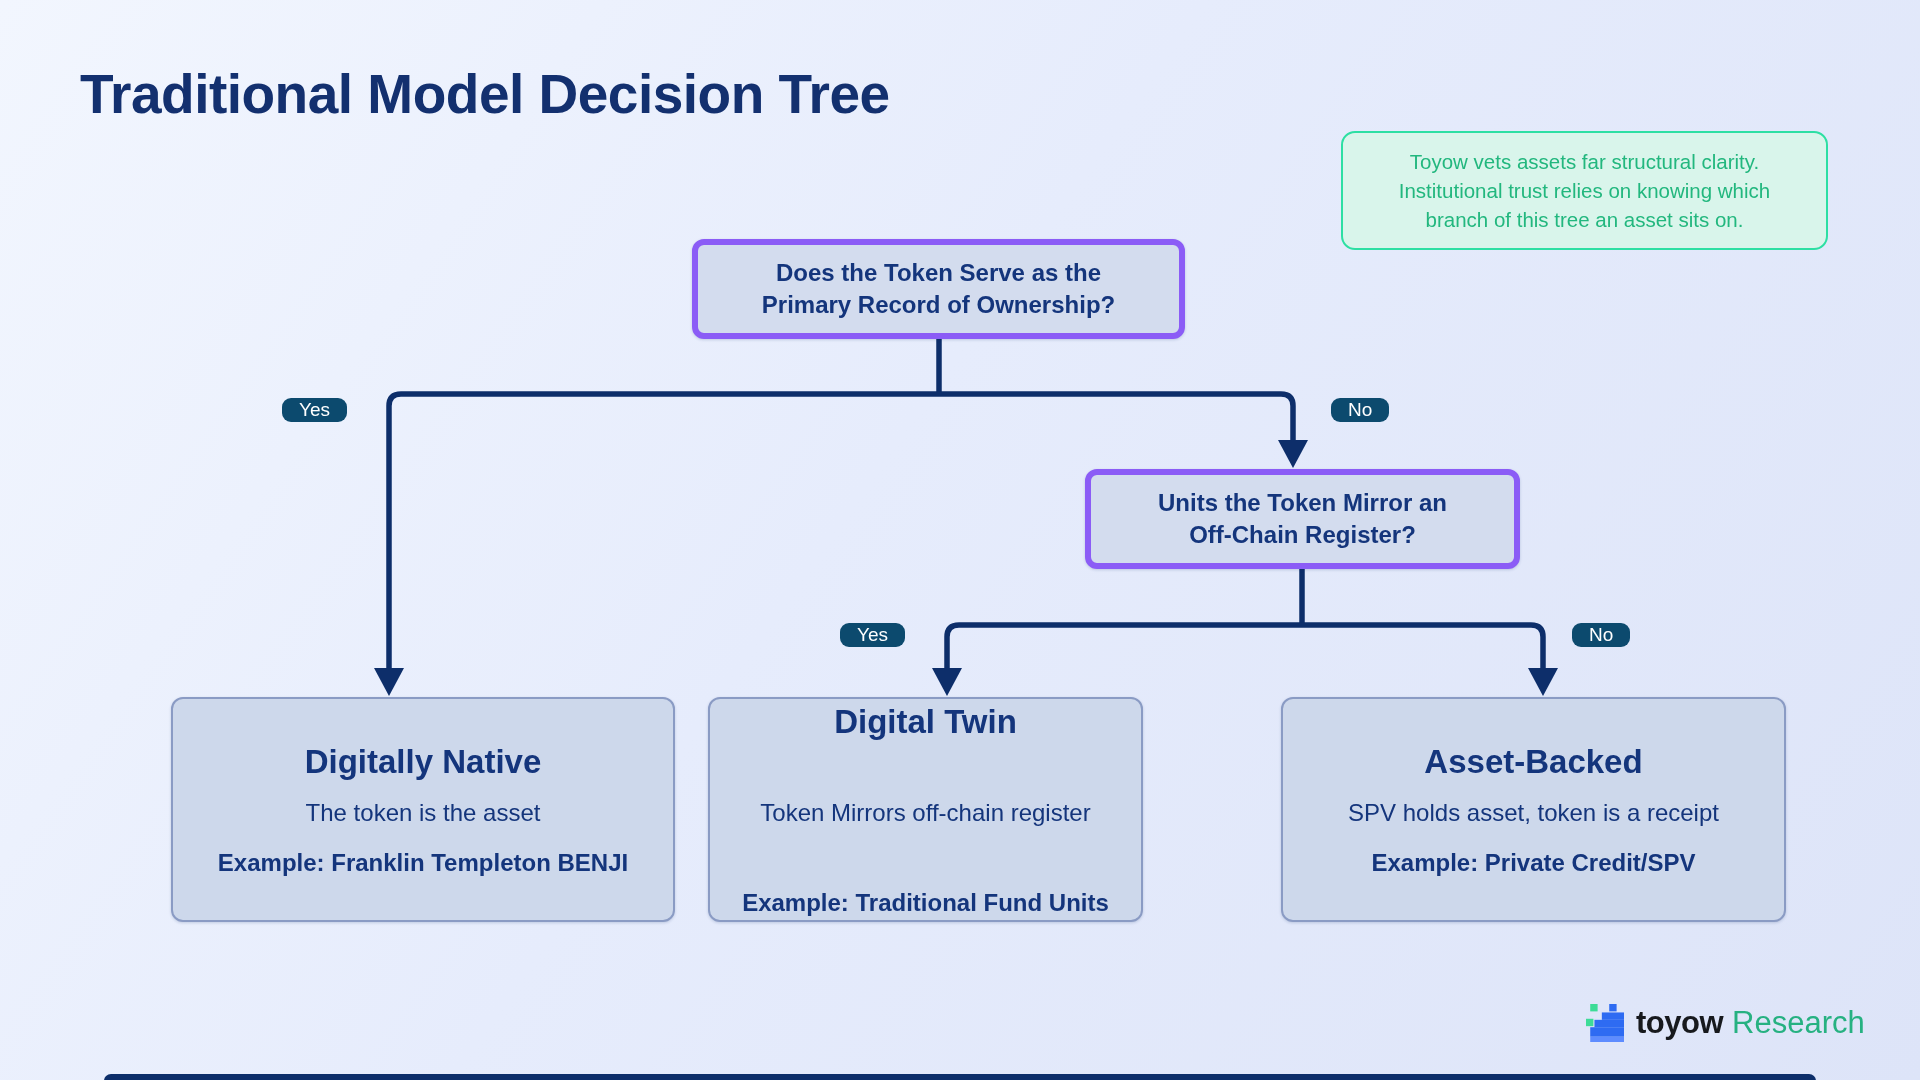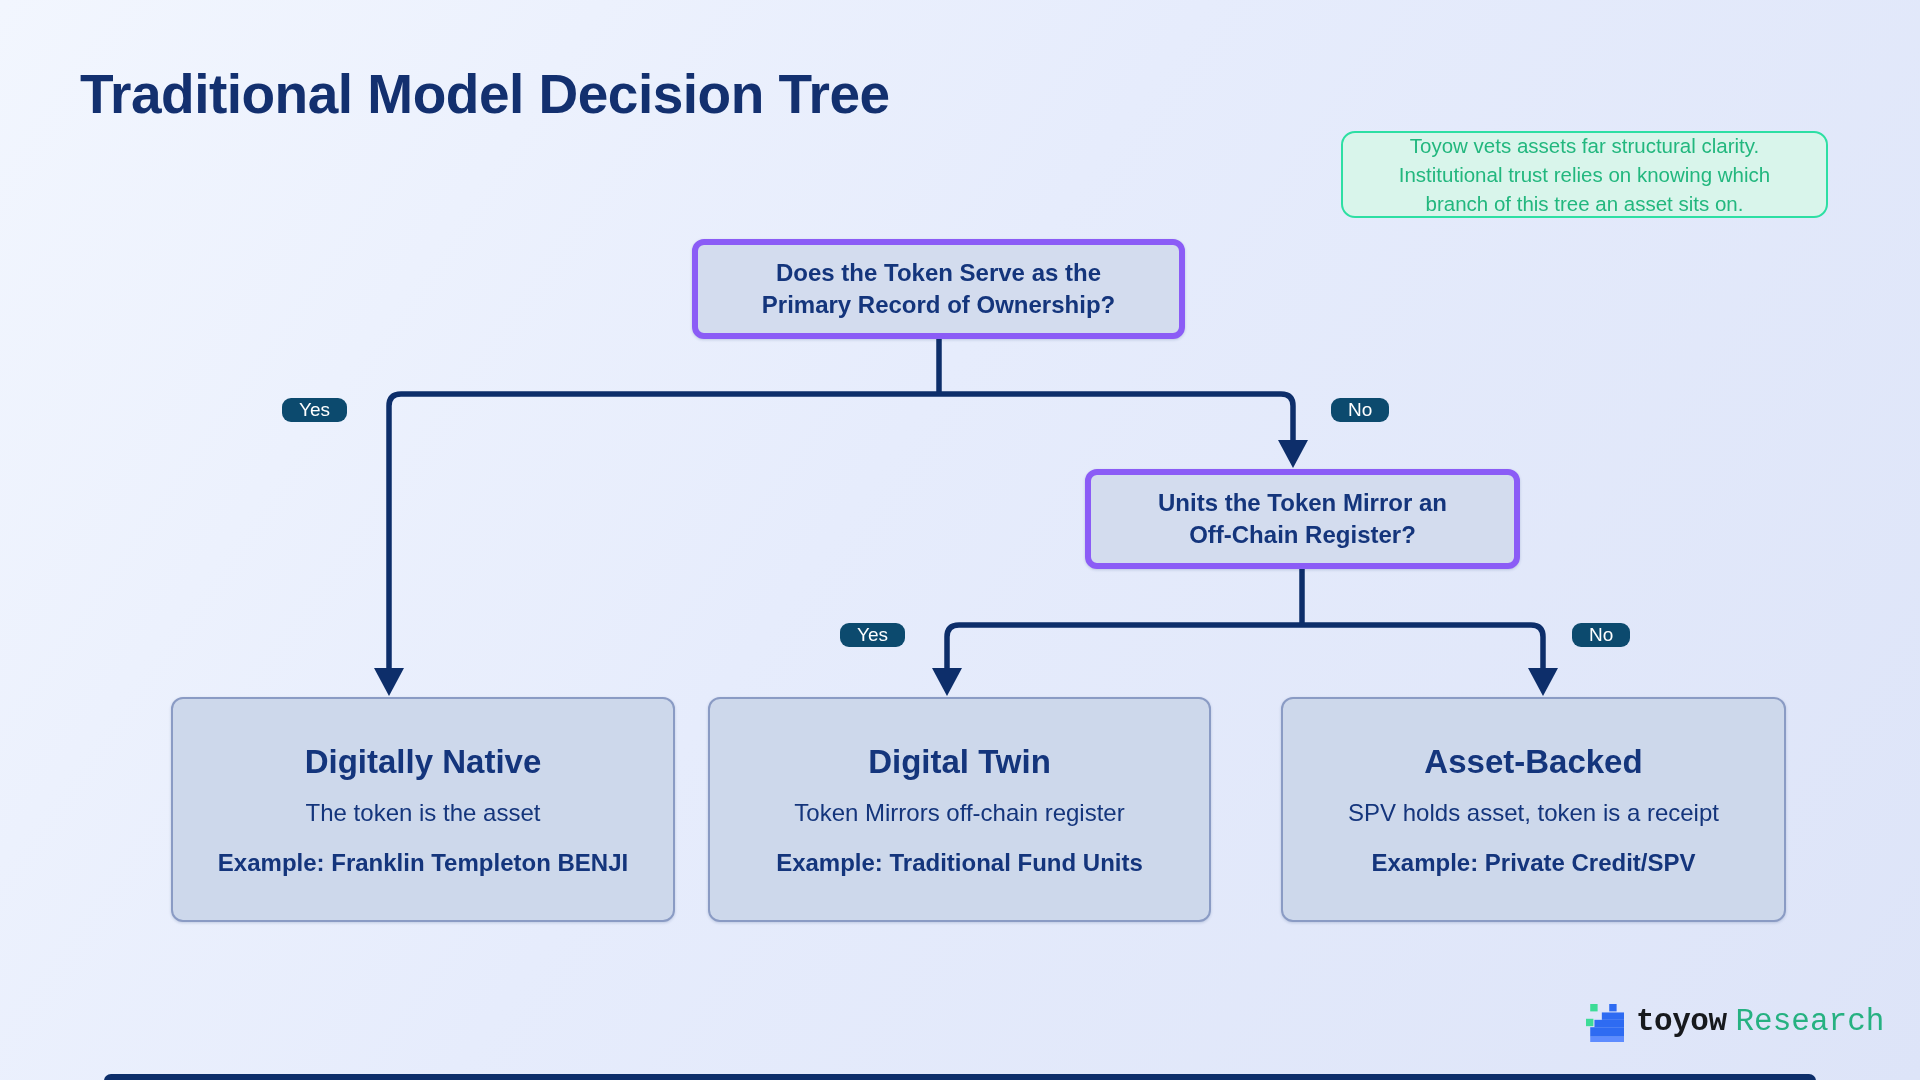--- a/index.html
+++ b/index.html
@@ -12,21 +12,21 @@
   }
   .stage { position: absolute; inset: 0; }
 
   .page-title {
     position: absolute; left: 80px; top: 62px;
     font-size: 55px; font-weight: 700; letter-spacing: -0.5px;
     color: #13306f;
   }
 
   .note-box {
-    position: absolute; left: 1341px; top: 131px; width: 487px; height: 87px;
+    position: absolute; left: 1341px; top: 131px; width: 487px; height: 119px;
     background: #d9f5eb;
     border: 2.5px solid #2ddfa3;
     border-radius: 14px;
     display: flex; align-items: center; justify-content: center;
     text-align: center;
     color: #22b77e;
     font-size: 20.5px; line-height: 1.42;
     white-space: pre-line;
   }
 
@@ -62,31 +62,31 @@
     background: #cdd8eb;
     border: 2px solid #8a9bc4;
     border-radius: 12px;
     display: flex; flex-direction: column; align-items: center; justify-content: center;
     text-align: center;
     color: #14357c;
     box-shadow: 0 1px 3px rgba(13,46,106,0.18);
     padding: 10px 20px;
   }
   .leaf-1 { left: 137px;  width: 504px; margin-left: 34px; }
-  .leaf-2 { left: 708px;  width: 503px; }
+  .leaf-2 { left: 708px;  width: 435px; gap: 40px; }
   .leaf-3 { left: 1281px; width: 505px; }
   .leaf-title   { font-size: 33px; font-weight: 700; margin-bottom: 18px; }
   .leaf-desc    { font-size: 24px; font-weight: 400; margin-bottom: 22px; }
   .leaf-example { font-size: 24px; font-weight: 700; }
 
   .connector-svg { position: absolute; inset: 0; width: 1920px; height: 1080px; }
 
   .logo {
     position: absolute; left: 1586px; top: 1004px;
-    display: flex; align-items: flex-start; gap: 12px; font-family: Liberation Mono, monospace;
+    display: flex; align-items: center; gap: 12px;
   }
   .logo-text { font-size: 31px; }
   .logo-brand { font-weight: 800; color: #17191d; letter-spacing: -0.5px; }
   .logo-suffix { font-weight: 400; color: #26b181; margin-left: 9px; }
 
   .bottom-bar {
     position: absolute; left: 104px; top: 1074px; width: 1712px; height: 12px;
     background: #0d2e6a; border-radius: 7px 7px 0 0;
   }
 </style>

